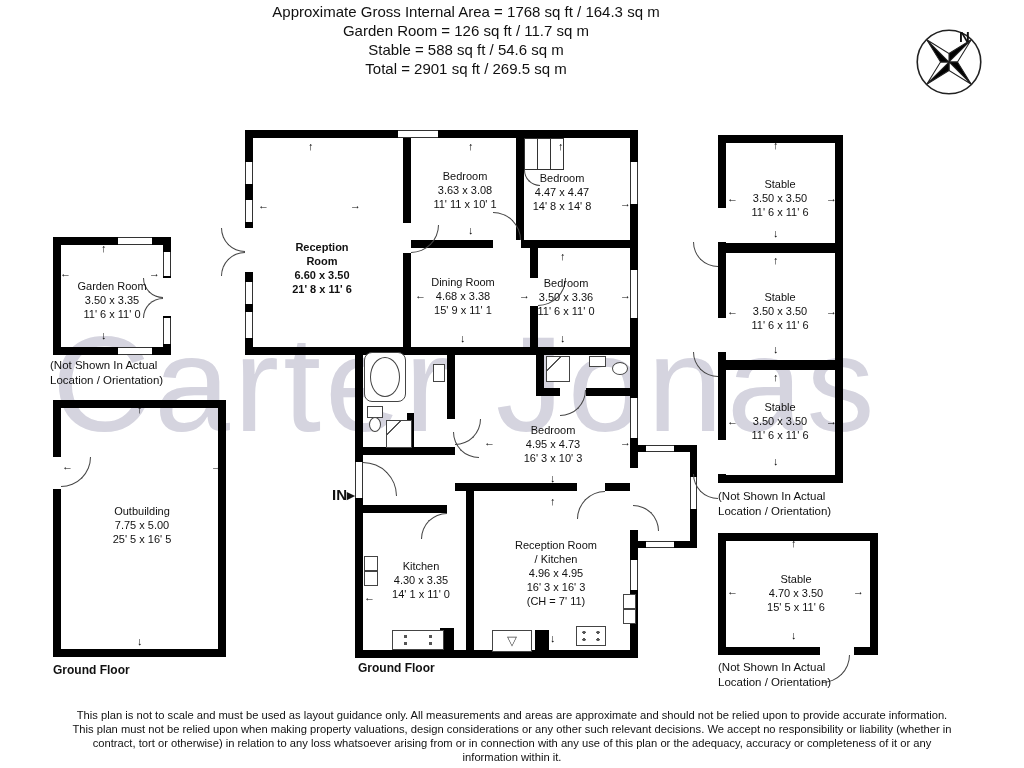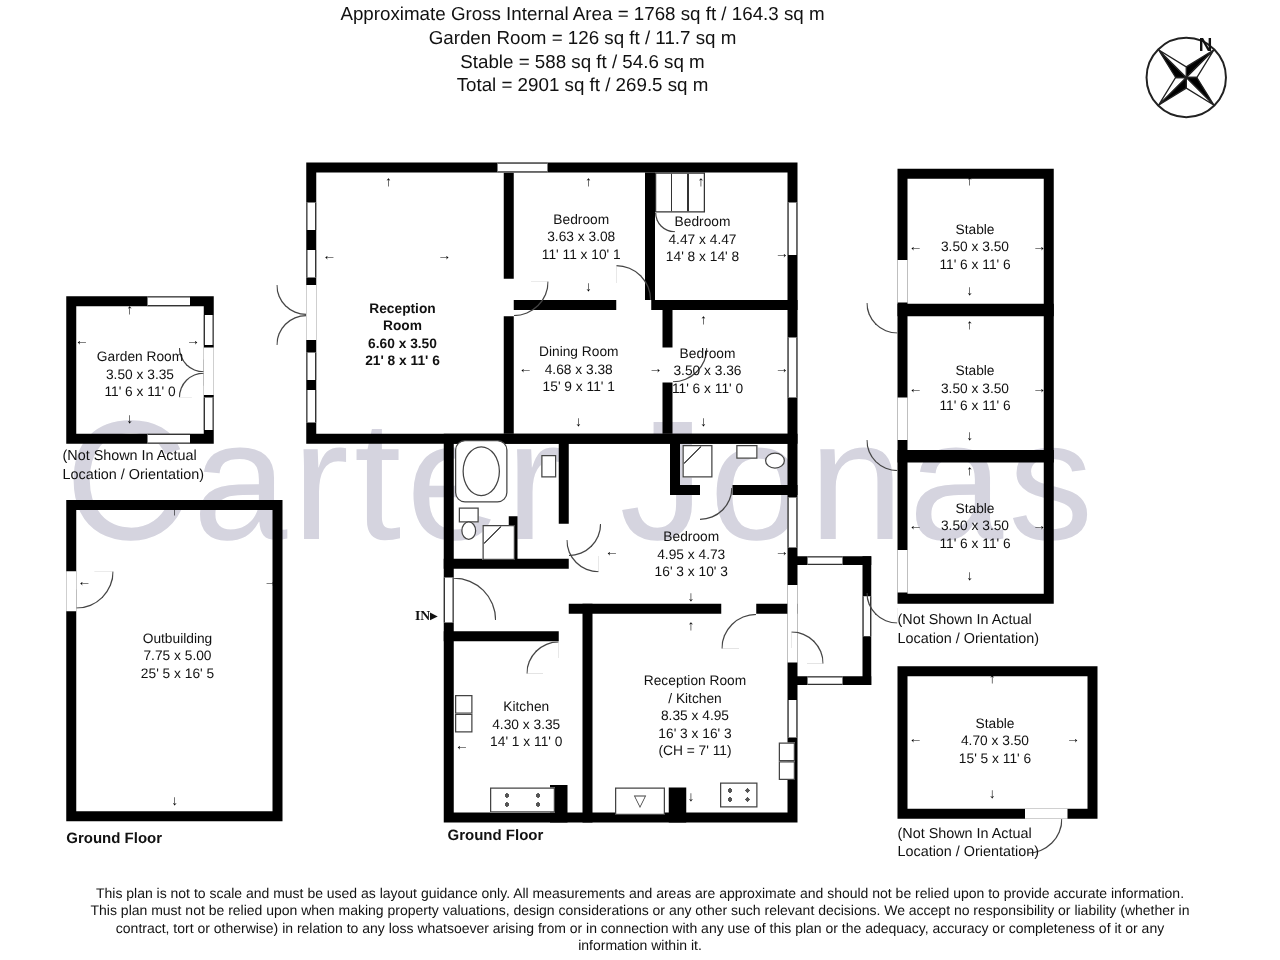--- a/index.html
+++ b/index.html
@@ -34,21 +34,21 @@
        radial-gradient(circle 3px at 75% 70%,#555 55%,transparent 60%);}
   .closet{position:absolute;border:1.4px solid #333;box-sizing:border-box;
           background-image:repeating-linear-gradient(90deg,transparent 0 12px,#333 12px 13px);}
   
   .rlabel{position:absolute;transform:translate(-50%,-50%);text-align:center;font-size:11px;
           line-height:14px;color:#111;white-space:nowrap;}
   .rlabel .wrap{white-space:normal;margin:0 auto;}
   .note{position:absolute;font-size:11.5px;line-height:15px;color:#111;}
   .gf{position:absolute;font-weight:bold;font-size:12px;color:#111;}
   .arw{position:absolute;font-size:11px;line-height:1;color:#000;}
-  #in-label{position:absolute;font-size:11px;font-weight:bold;color:#111;font-family:Liberation Serif, serif;}
+  #in-label{position:absolute;font-size:15px;font-weight:bold;color:#111;}
   #disclaimer{position:absolute;left:67px;top:709px;width:890px;text-align:center;
               font-size:11.2px;line-height:13.9px;color:#111;}
   #compass{position:absolute;left:913px;top:26px;width:72px;height:72px;}
   #north-label{position:absolute;left:959px;top:28px;font-size:15px;font-weight:bold;color:#111;}
 </style>
 </head>
 <body>
 
 <div id="canvas">
 
@@ -218,21 +218,21 @@
       <div>4.95 x 4.73</div>
       <div>16' 3 x 10' 3</div>
     </div>
     <div class="rlabel" style="left:421px;top:580px;">
       <div>Kitchen</div>
       <div>4.30 x 3.35</div>
       <div>14' 1 x 11' 0</div>
     </div>
     <div class="rlabel" style="left:556px;top:573px;">
       <div class="wrap" style="width:88px;">Reception Room / Kitchen</div>
-      <div>8.35 x 4.95</div>
+      <div>4.96 x 4.95</div>
       <div>16' 3 x 16' 3</div>
       <div>(CH = 7' 11)</div>
     </div>
     <div class="gf" style="left:358px;top:661px;">Ground Floor</div>
 
     <div class="bld" style="left:718px;top:135px;width:125px;height:348px;"></div>
     <div class="wall" style="left:718px;top:243px;width:125px;height:10px;"></div>
     <div class="wall" style="left:718px;top:360px;width:125px;height:10px;"></div>
     <div class="gap" style="left:718px;top:208px;width:8px;height:34px;"></div>
     <div class="gap" style="left:718px;top:318px;width:8px;height:34px;"></div>

